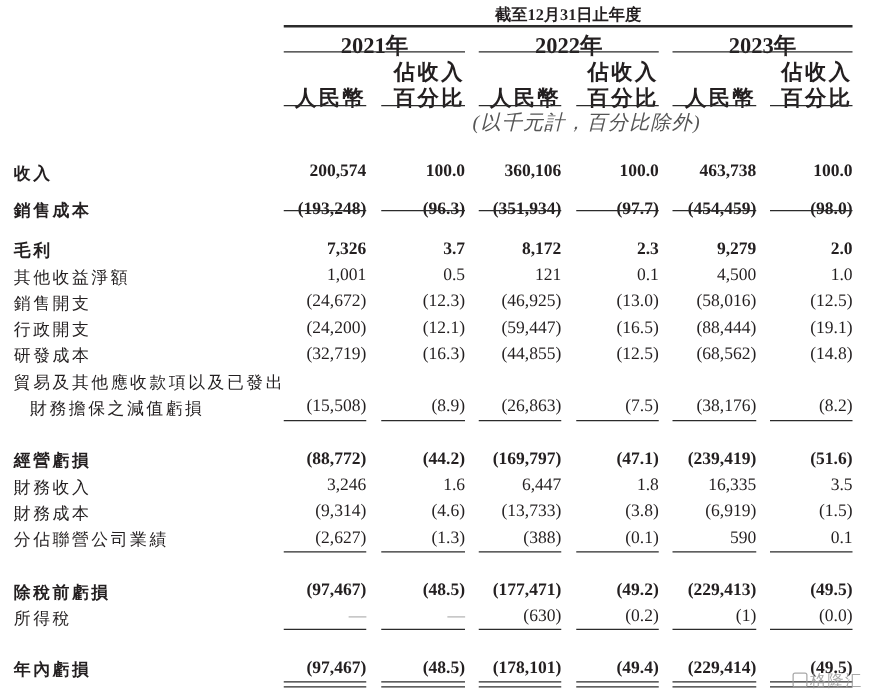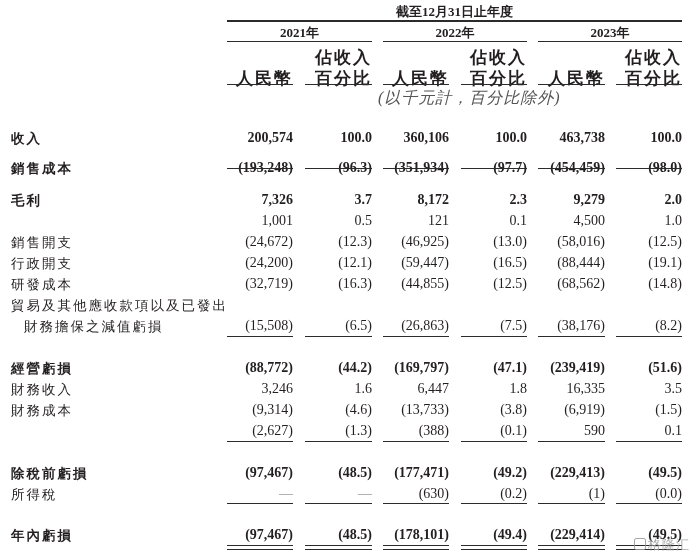--- a/index.html
+++ b/index.html
@@ -5,21 +5,21 @@
     html, body { margin: 0; padding: 0; background: #ffffff; }
     body {
       width: 700px; height: 559px; position: relative; overflow: hidden;
       font-family: "Liberation Serif", "DejaVu Serif", serif;
       color: #231f20;
     }
     .abs { position: absolute; }
     .hdr-title { font-size: 13px; font-weight: bold; text-align: center; }
     .rule { position: absolute; height: 0; border-top: 2px solid #2b2b2b; }
     .rule.thin { border-top-width: 1.5px; }
-    .year { font-size: 13px; font-weight: bold; text-align: center; }
+    .year { font-size: 18px; font-weight: bold; text-align: center; }
     .colh { font-size: 17px; font-weight: bold; text-align: right; letter-spacing: 2px; }
     .note { font-size: 16px; font-style: italic; color: #555; letter-spacing: 1px; }
     .row { position: absolute; left: 0; width: 592px; height: 20px; }
     .label { position: absolute; left: 11px; font-size: 13.5px; letter-spacing: 2px; top: 0; white-space: nowrap; }
     .label.indent { left: 24px; }
     .label.bold { font-weight: bold; }
     .cell { position: absolute; top: 0; font-size: 14px; text-align: right; white-space: nowrap; }
     .bold .cell { font-weight: bold; }
     .c1 { left: 227px; width: 66px; }
     .c2 { left: 305px; width: 67px; }
@@ -100,20 +100,21 @@
 <div class="row bold" style="top:192px;padding-left:24px;">
   <span class="label bold">毛利</span>
   <span class="cell c1">7,326</span>
   <span class="cell c2">3.7</span>
   <span class="cell c3">8,172</span>
   <span class="cell c4">2.3</span>
   <span class="cell c5">9,279</span>
   <span class="cell c6">2.0</span>
 </div>
 <div class="row" style="top:213px;">
+  <span class="label">其他收益淨額</span>
   <span class="cell c1">1,001</span>
   <span class="cell c2">0.5</span>
   <span class="cell c3">121</span>
   <span class="cell c4">0.1</span>
   <span class="cell c5">4,500</span>
   <span class="cell c6">1.0</span>
 </div>
 <div class="row" style="top:234px;">
   <span class="label">銷售開支</span>
   <span class="cell c1">(24,672)</span>
@@ -140,21 +141,21 @@
   <span class="cell c4">(12.5)</span>
   <span class="cell c5">(68,562)</span>
   <span class="cell c6">(14.8)</span>
 </div>
 <div class="row" style="top:297px;">
   <span class="label">貿易及其他應收款項以及已發出</span>
 </div>
 <div class="row" style="top:318px;">
   <span class="label indent">財務擔保之減值虧損</span>
   <span class="cell c1">(15,508)</span>
-  <span class="cell c2">(6.5)</span>
+  <span class="cell c2">(8.9)</span>
   <span class="cell c3">(26,863)</span>
   <span class="cell c4">(7.5)</span>
   <span class="cell c5">(38,176)</span>
   <span class="cell c6">(8.2)</span>
 </div>
 <div class="ul c1" style="top:336px;"></div>
 <div class="ul c2" style="top:336px;"></div>
 <div class="ul c3" style="top:336px;"></div>
 <div class="ul c4" style="top:336px;"></div>
 <div class="ul c5" style="top:336px;"></div>
@@ -181,20 +182,21 @@
 <div class="row" style="top:402px;">
   <span class="label">財務成本</span>
   <span class="cell c1">(9,314)</span>
   <span class="cell c2">(4.6)</span>
   <span class="cell c3">(13,733)</span>
   <span class="cell c4">(3.8)</span>
   <span class="cell c5">(6,919)</span>
   <span class="cell c6">(1.5)</span>
 </div>
 <div class="row" style="top:423px;">
+  <span class="label">分佔聯營公司業績</span>
   <span class="cell c1">(2,627)</span>
   <span class="cell c2">(1.3)</span>
   <span class="cell c3">(388)</span>
   <span class="cell c4">(0.1)</span>
   <span class="cell c5">590</span>
   <span class="cell c6">0.1</span>
 </div>
 <div class="ul c1" style="top:441px;"></div>
 <div class="ul c2" style="top:441px;"></div>
 <div class="ul c3" style="top:441px;"></div>

